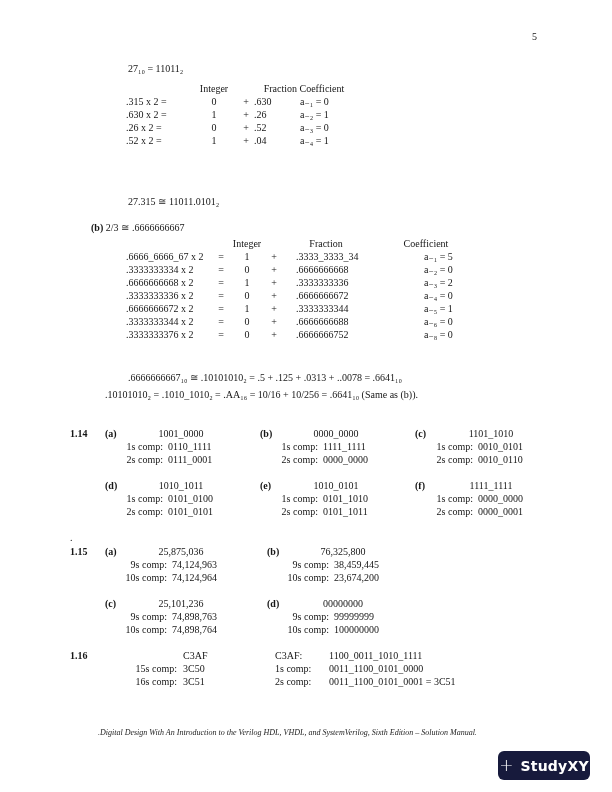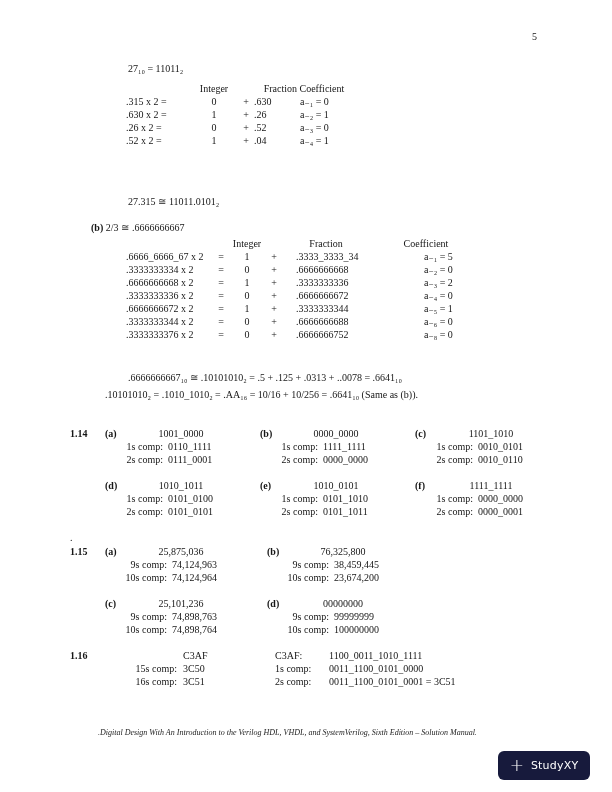--- a/index.html
+++ b/index.html
@@ -25,21 +25,21 @@
   .clab{display:inline-block;width:58px;text-align:right;margin-right:5px;}
   .clab15{display:inline-block;width:62px;text-align:right;margin-right:5px;}
   .g16l{width:160px;flex:none;}
   .g16r{margin-left:10px;}
   .lab16l{display:inline-block;width:72px;text-align:right;margin-right:6px;}
   .lab16r{display:inline-block;width:54px;}
   .footer{font-style:italic;font-size:8px;line-height:11px;white-space:nowrap;color:#222222;margin-left:26px;}
   .badge{position:absolute;display:flex;align-items:center;justify-content:center;gap:7px;
          border-radius:6px;color:#ffffff;font-family:"DejaVu Sans","Liberation Sans",sans-serif;}
   .badge-plus{font-size:17px;font-weight:300;line-height:1;}
-  .badge-name{font-size:11px;font-weight:400;letter-spacing:0.2px;line-height:1;}
+  .badge-name{font-size:14px;font-weight:700;letter-spacing:0.2px;line-height:1;}
 </style>
 </head>
 <body>
 
 <div class="page">
 
   <div class="abs line" style="left:532px;top:30px;">5</div>
 
   <div class="abs line" style="left:128px;top:62px;">27₁₀ = 11011₂</div>
 

